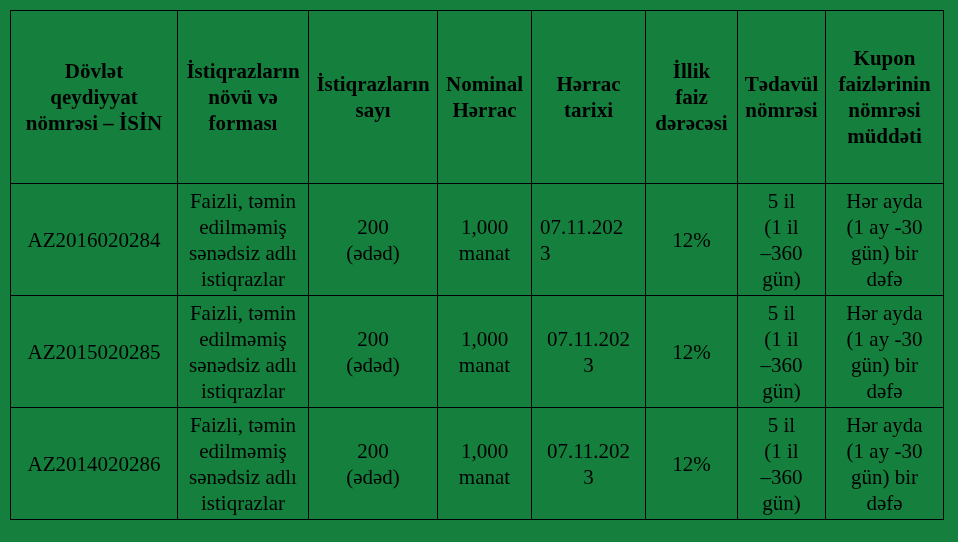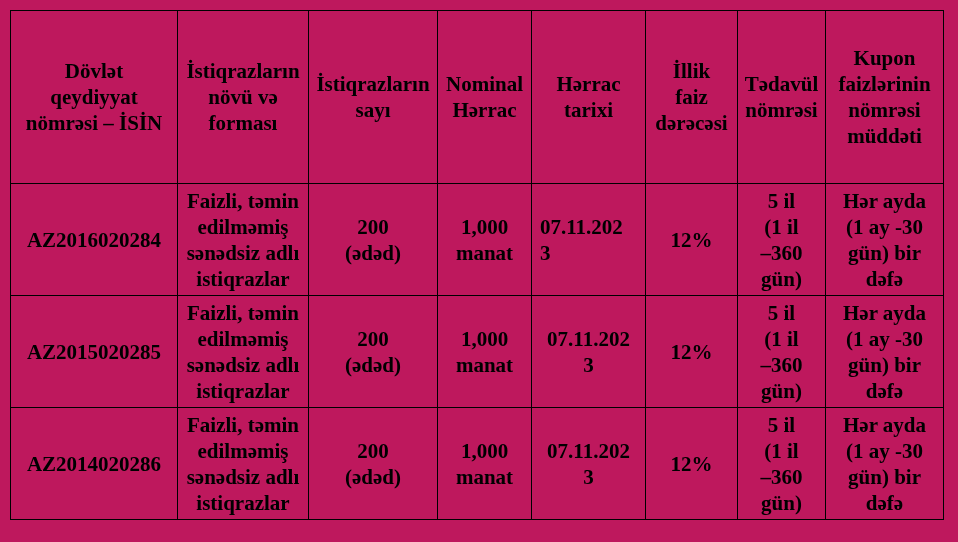--- a/index.html
+++ b/index.html
@@ -4,21 +4,21 @@
 <style>
   html, body {
     margin: 0;
     padding: 0;
     background: #ffffff;
   }
   .page {
     position: relative;
     width: 958px;
     height: 542px;
-    background: #be185d;
+    background: #15803d;
     overflow: hidden;
   }
   table.bonds-table {
     position: absolute;
     left: 10px;
     top: 10px;
     width: 933px;
     border-collapse: collapse;
     table-layout: fixed;
     font-family: "Liberation Serif", "DejaVu Serif", serif;
@@ -27,21 +27,20 @@
     color: #000000;
   }
   .bonds-table th,
   .bonds-table td {
     border: 1px solid #000000;
     text-align: center;
     vertical-align: middle;
     padding: 2px 4px;
     white-space: pre-line;
     overflow: hidden;
-    font-weight: bold;
   }
   .bonds-table th {
     font-weight: bold;
   }
   .bonds-table thead tr {
     height: 173px;
   }
   .bonds-table tbody tr {
     height: 112px;
   }

